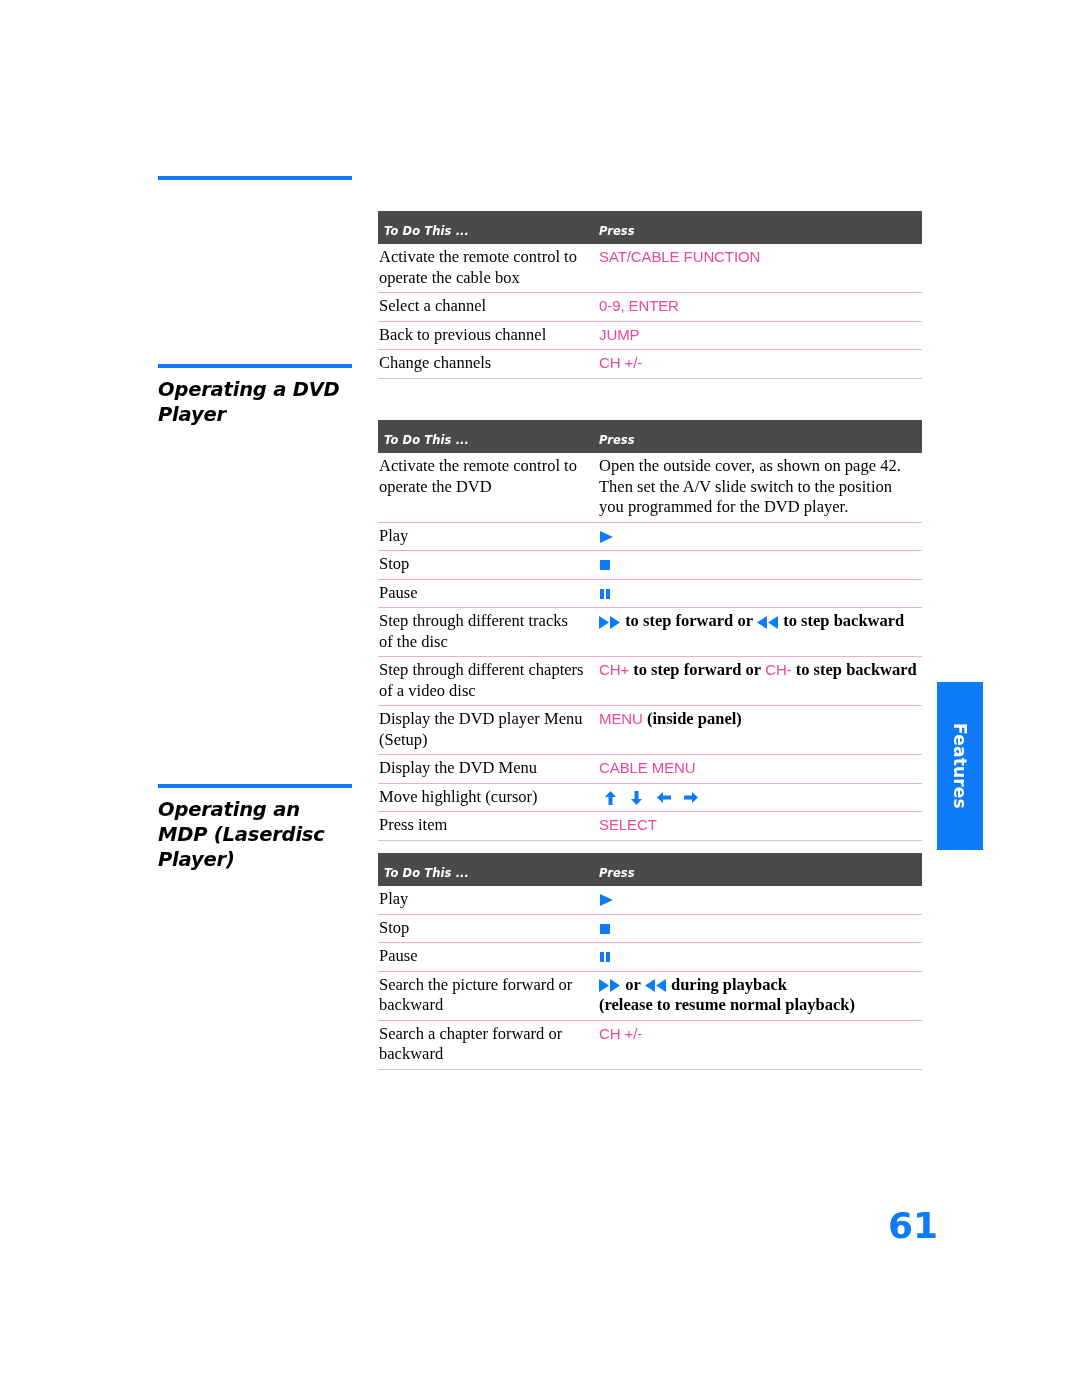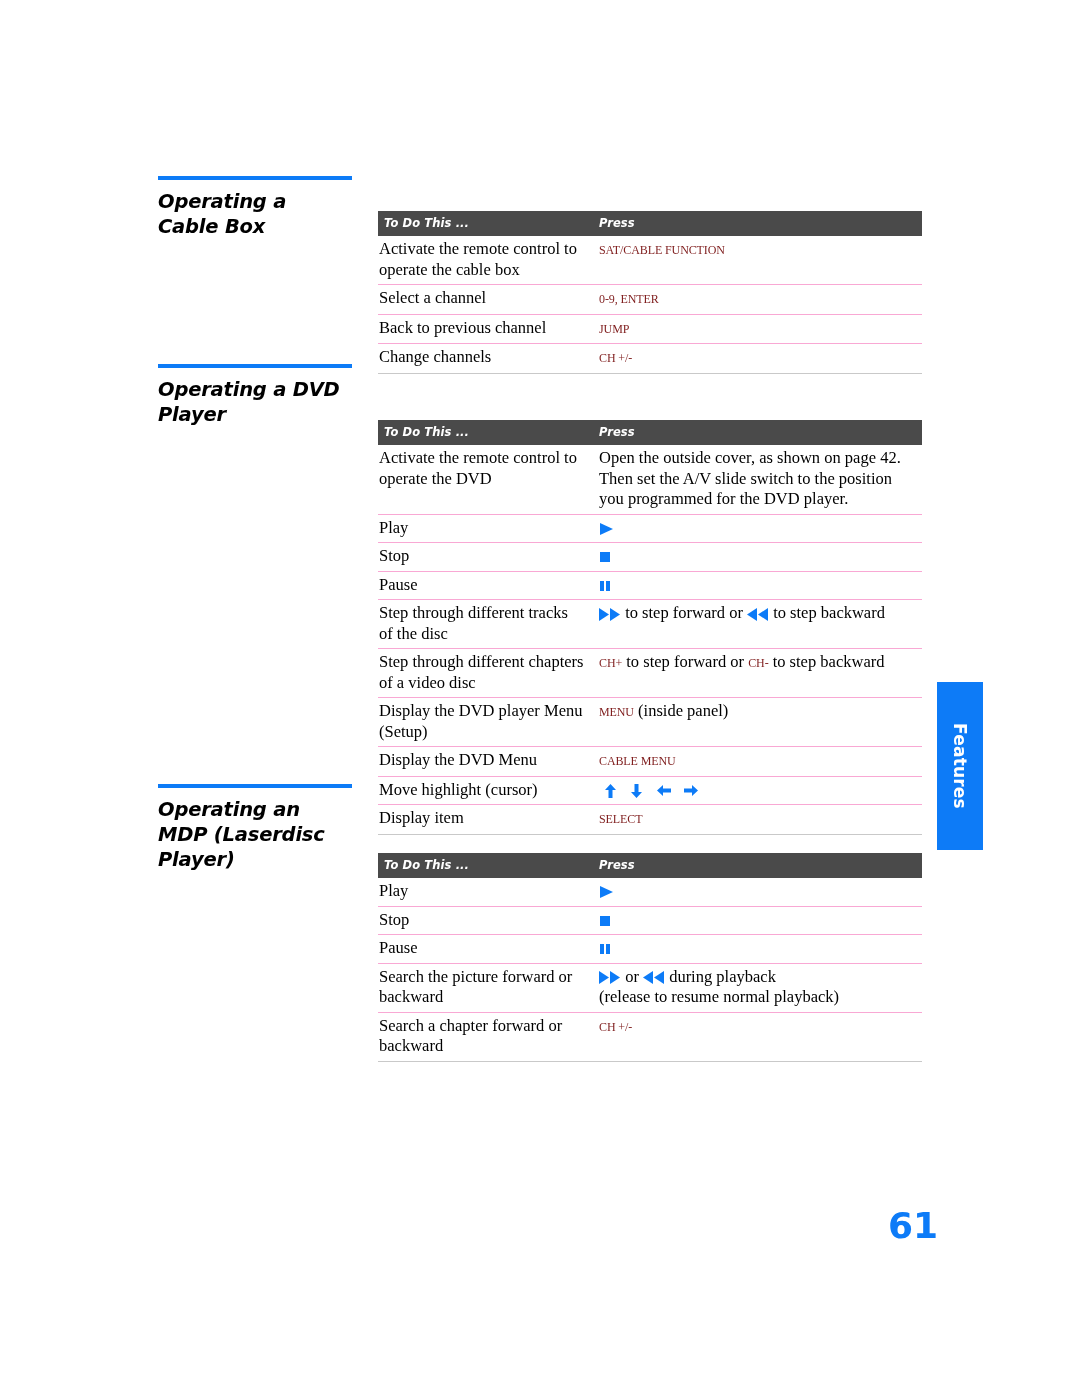--- a/index.html
+++ b/index.html
@@ -56,47 +56,47 @@
   table.doc col.c2 { width: 334px; }
 
   table.doc thead th {
     background: #4a4a4a;
     color: #ffffff;
     font-family: "DejaVu Sans", sans-serif;
     font-style: italic;
     font-weight: bold;
     font-size: 11.5px;
     text-align: left;
-    padding: 5px 0 6px 6px;
+    padding: 13px 0 6px 6px;
     letter-spacing: 0.1px;
   }
   table.doc thead th.h2 { padding-left: 11px; }
 
   table.doc tbody td {
     border-bottom: 1px solid #f9a8d4;
     font-size: 16.5px;
     line-height: 20.5px;
     color: #000000;
     padding: 3px 4px 4px 1px;
     vertical-align: top;
   }
   table.doc tbody td.press {
     padding-left: 11px;
   }
   table.doc tbody tr:last-child td {
     border-bottom: 1px solid #c9c9c9;
   }
 
   .blue {
-    color: #7f1d1d;
-    font-family: Liberation Serif, serif;
-    font-size: 12px;
+    color: #ec4899;
+    font-family: Liberation Sans, sans-serif;
+    font-size: 15px;
     letter-spacing: -0.1px;
   }
-  .blk { color: #000000; }
+  .blk { color: #000000; font-weight: bold; }
 
   
   .gi {
     display: inline-block;
     color: #0d7bf7;
     vertical-align: middle;
     line-height: 1;
   }
   .gi svg { display: block; }
 
@@ -134,21 +134,20 @@
   }
 </style>
 </head>
 <body>
 
 <div class="page">
 
   <div class="section">
     <div class="head-col" style="top:176px;">
       <div class="head-rule"></div>
-      <div class="head-title">Operating a Cable Box</div>
     </div>
 
     <div class="tbl-wrap" style="top:211px;">
       <table class="doc">
         <colgroup>
             <col class="c1">
             <col class="c2">
           </colgroup>
         <thead>
           <tr>
@@ -284,21 +283,21 @@
                     <polygon points="0,6.5 6,1 6,4.5 14,4.5 14,8.5 6,8.5 6,12" fill="#0d7bf7"></polygon>
                   </svg></span>
               <span style="display:inline-block;width:5px"></span>
               <span class="gi"><svg width="14" height="13" viewBox="0 0 14 13">
                     <polygon points="14,6.5 8,1 8,4.5 0,4.5 0,8.5 8,8.5 8,12" fill="#0d7bf7"></polygon>
                   </svg></span>
             </td>
           </tr>
 
           <tr>
-            <td>Display item</td>
+            <td>Press item</td>
             <td class="press"><span class="blue">SELECT</span></td>
           </tr>
         </tbody>
       </table>
     </div>
   </div>
 
   <div class="section">
     <div class="head-col" style="top:784px;">
       <div class="head-rule"></div>

